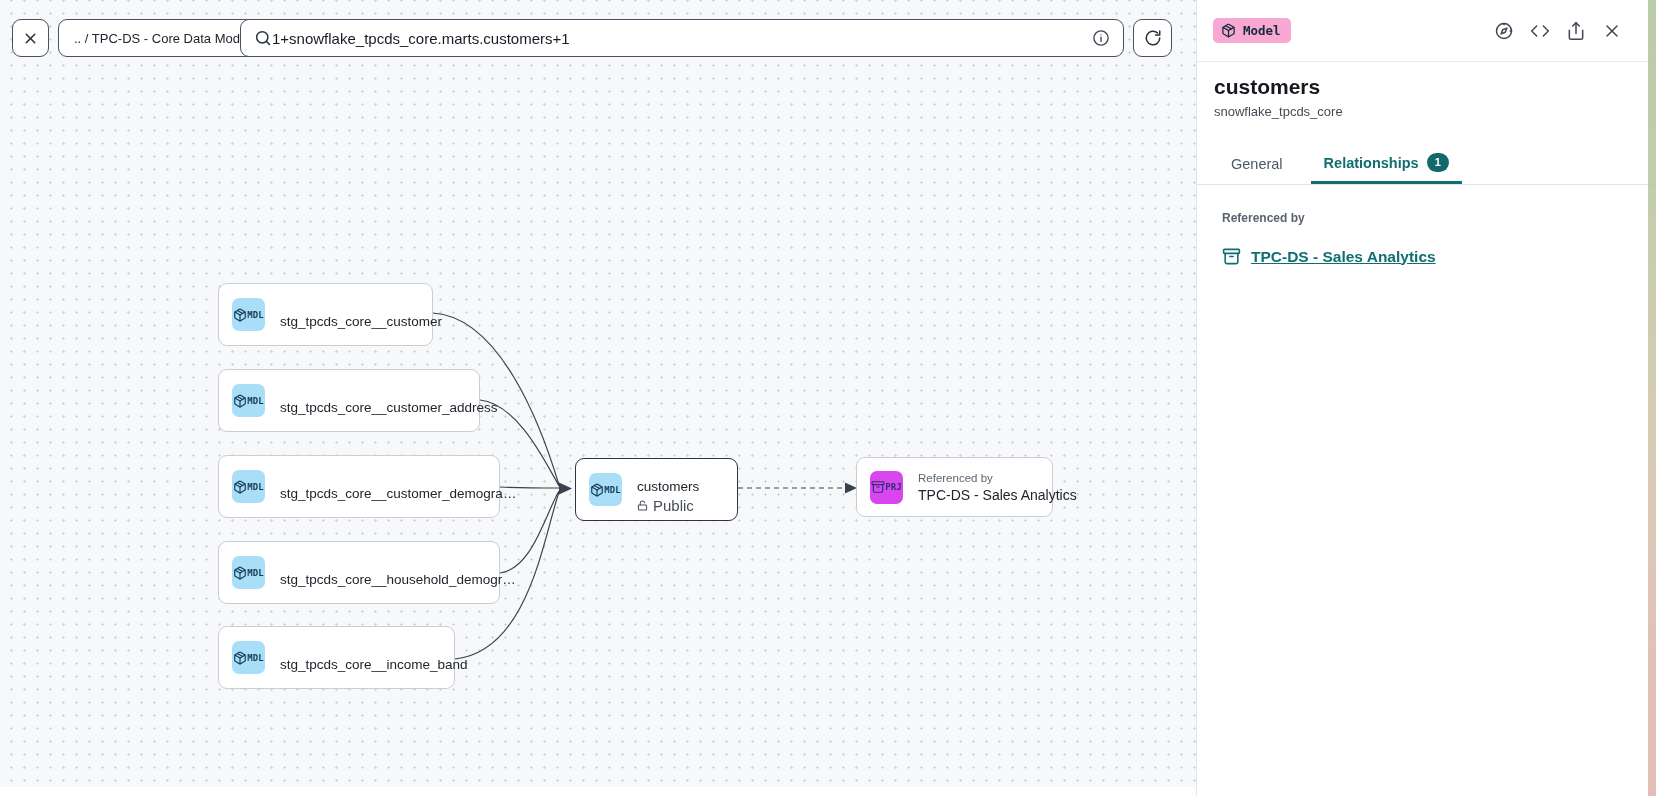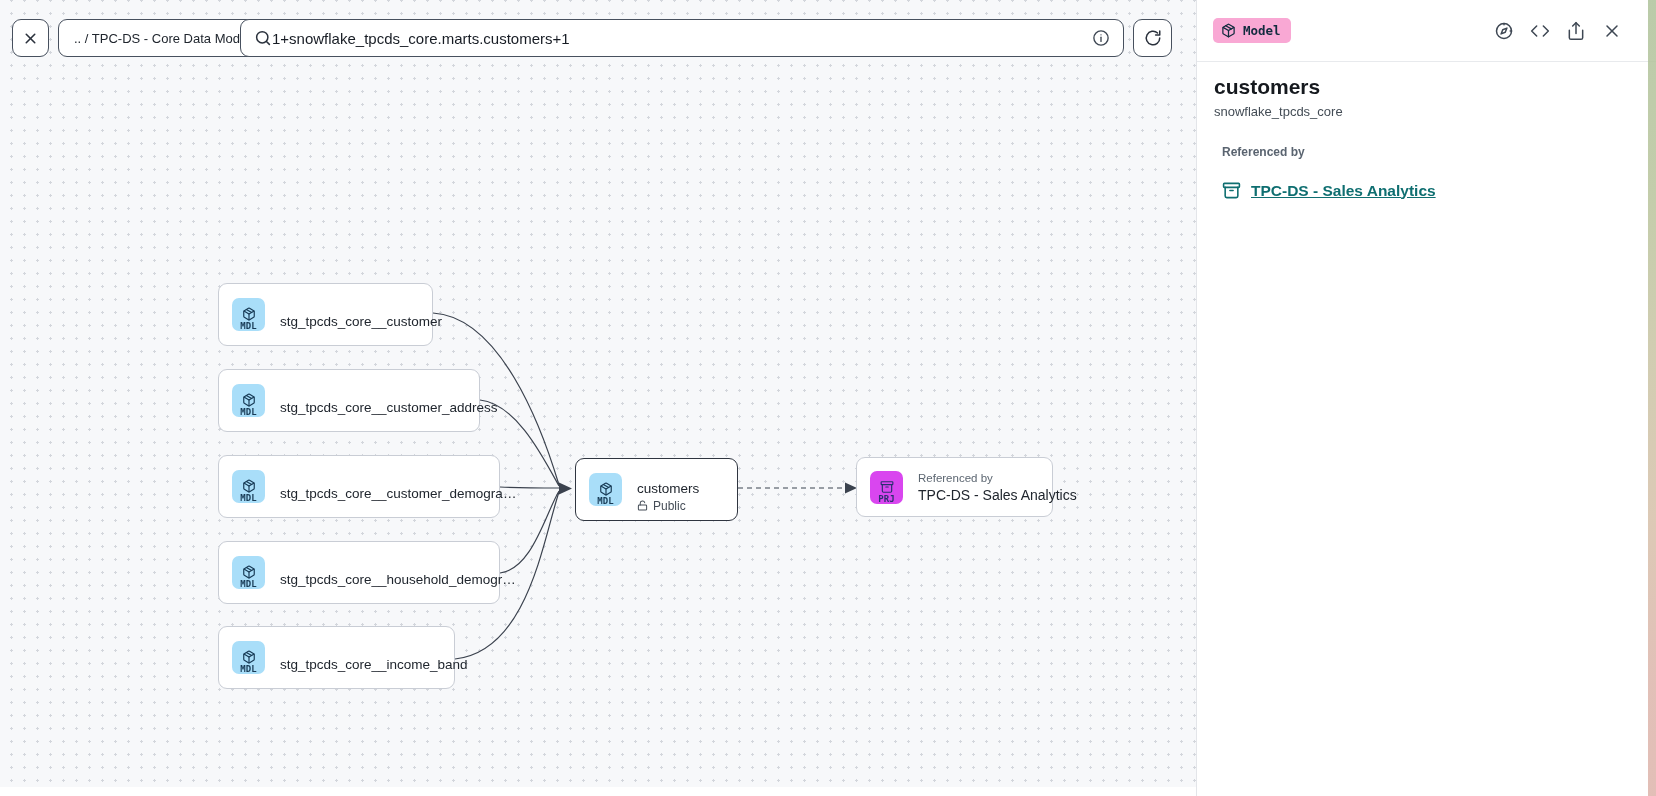--- a/index.html
+++ b/index.html
@@ -24,36 +24,36 @@
   .searchbar input { border:none; outline:none; flex:1 1 auto; font-size:15px;
     color:#171c24; background:transparent; font-family:"Liberation Sans",sans-serif; }
   .refresh-btn { left:1133px; width:39px; justify-content:center; cursor:pointer; }
   .icon { display:inline-flex; align-items:center; justify-content:center; flex:0 0 auto; }
 
   
   .node { position:absolute; height:63px; background:#fff; border:1px solid #c9cdd5;
     border-radius:9px; display:flex; align-items:center; gap:15px; padding:0 16px 0 13px;
     cursor:pointer; }
   .node.selected { border:1.8px solid #2f3540; }
-  .chip { width:33px; height:33px; border-radius:7px; display:flex; flex-direction:column;
-    align-items:center; justify-content:flex-end; flex:0 0 auto; }
+  .chip { width:33px; height:33px; border-radius:7px; display:flex; flex-direction:row;
+    align-items:center; justify-content:center; flex:0 0 auto; }
   .chip-mdl { background:#a9def9; color:#173a55; }
   .chip-prj { background:#d946ef; color:#2b3070; }
   .chip-label { font-family:"DejaVu Sans Mono", monospace; font-size:9px; font-weight:bold;
     line-height:1; margin-top:1px; }
   .node-label { font-size:13.5px; color:#20262e; white-space:nowrap;margin-top:14px; }
   .n1 { left:218px; top:283px; width:215px; }
   .n2 { left:218px; top:369px; width:262px; }
   .n3 { left:218px; top:455px; width:282px; }
   .n4 { left:218px; top:541px; width:282px; }
   .n5 { left:218px; top:626px; width:237px; }
   .ncenter { left:575px; top:458px; width:163px; }
   .nref { left:856px; top:457px; width:197px; height:60px; }
   .node-col { display:flex; flex-direction:column; gap:3px; }
-  .vis-row { display:flex; align-items:center; gap:5px; color:#454d57; font-size:12px; }
+  .vis-row { display:flex; align-items:center; gap:5px; color:#454d57; font-size:15px; }
   .kicker { font-size:11.5px; color:#5c6671; }
   .ref-label { font-size:14px; color:#20262e; white-space:nowrap; }
 
   
   .panel { position:absolute; left:1196px; top:0; width:460px; height:796px; background:#fff;
     border-left:1px solid #e3e5e9; }
   .panel-header { height:62px; border-bottom:1px solid #e8eaed; display:flex;
     align-items:center; justify-content:space-between; padding:0 34px 0 16px; }
   .model-badge { display:inline-flex; align-items:center; gap:7px; background:#f9a8d4;
     border-radius:5px; padding:5px 10px 5px 8px; font-family:"DejaVu Sans Mono",monospace;
@@ -278,20 +278,29 @@
               <path d="M18 6 6 18"></path>
               <path d="m6 6 12 12"></path>
             </svg>
         </span>
       </span>
     </div>
 
     <h1 class="panel-title">customers</h1>
     <div class="panel-sub">snowflake_tpcds_core</div>
 
+    <div class="tabs">
+      <span class="tab">
+        <span>General</span>
+      </span>
+      <span class="tab active">
+        <span>Relationships</span>
+        <span class="tab-count">1</span>
+      </span>
+    </div>
 
     <div class="panel-content">
       <div class="section-label">Referenced by</div>
       <div class="ref-link-row">
         <span class="icon">
           <svg width="19" height="19" viewBox="0 0 24 24" fill="none" stroke="currentColor" stroke-width="2" stroke-linecap="round" stroke-linejoin="round">
               <rect x="2" y="3" width="20" height="5" rx="1"></rect>
               <path d="M4 8v11a2 2 0 0 0 2 2h12a2 2 0 0 0 2-2V8"></path>
               <path d="M10 12h4"></path>
             </svg>

